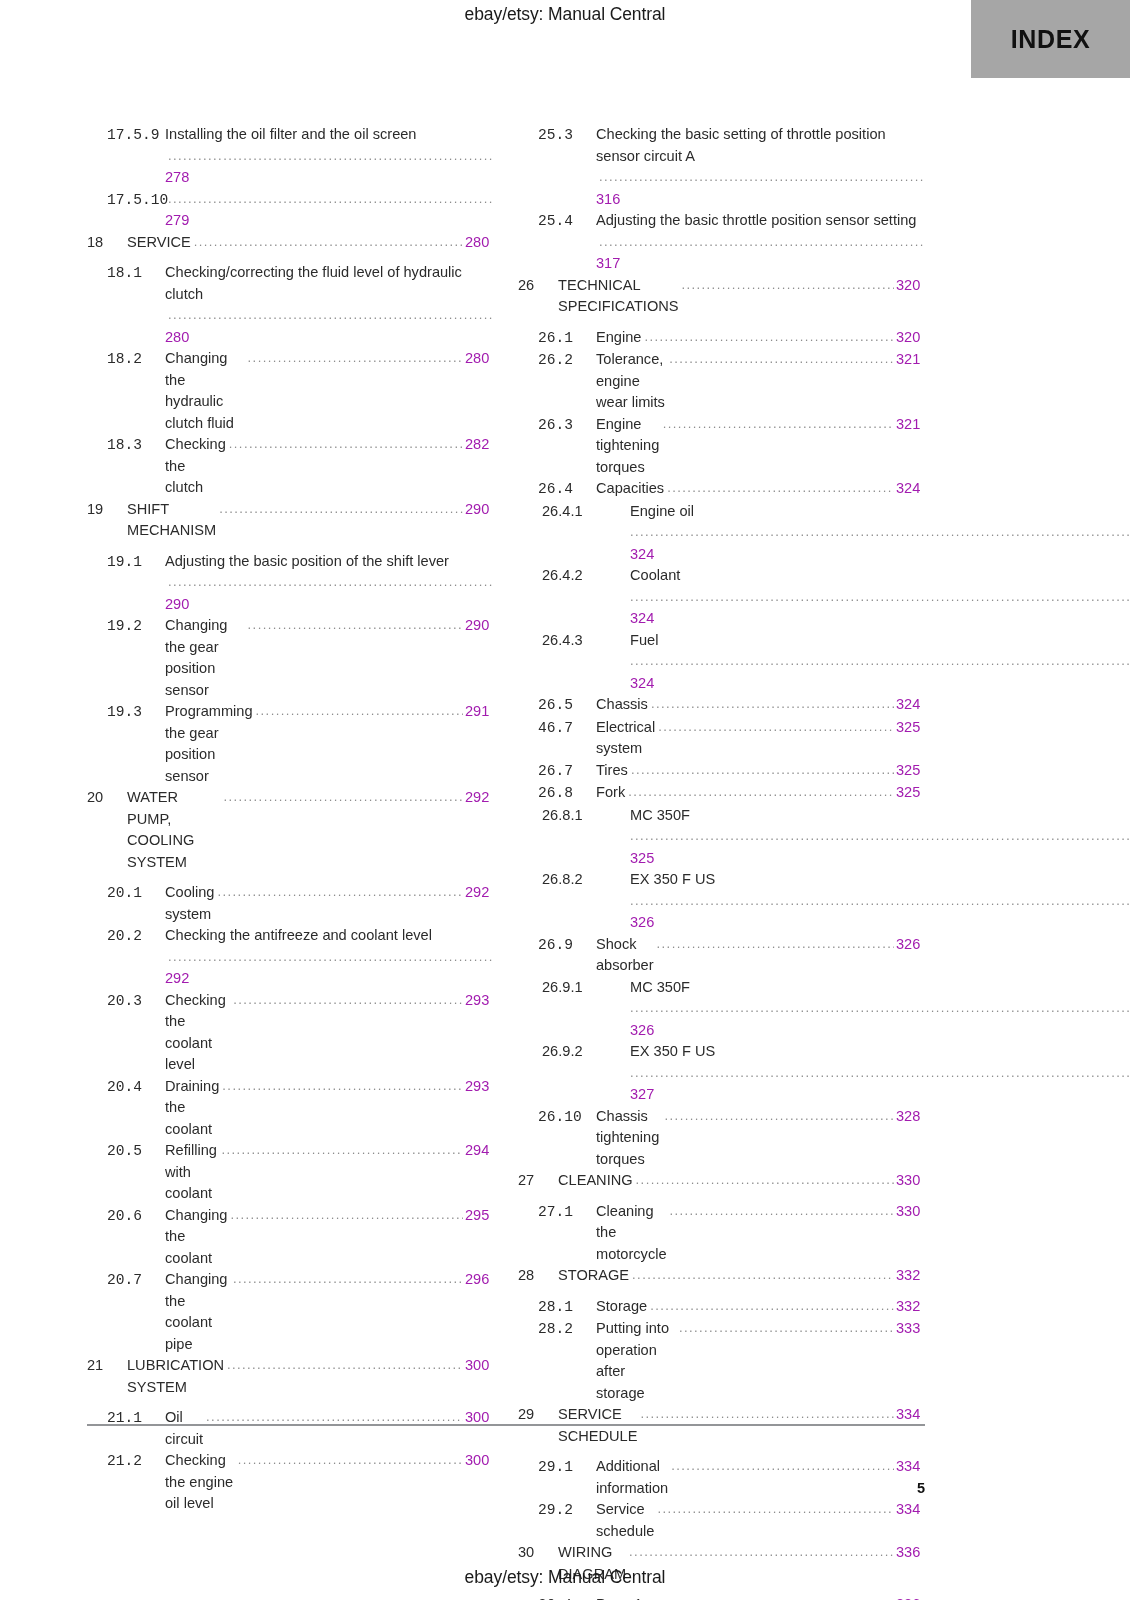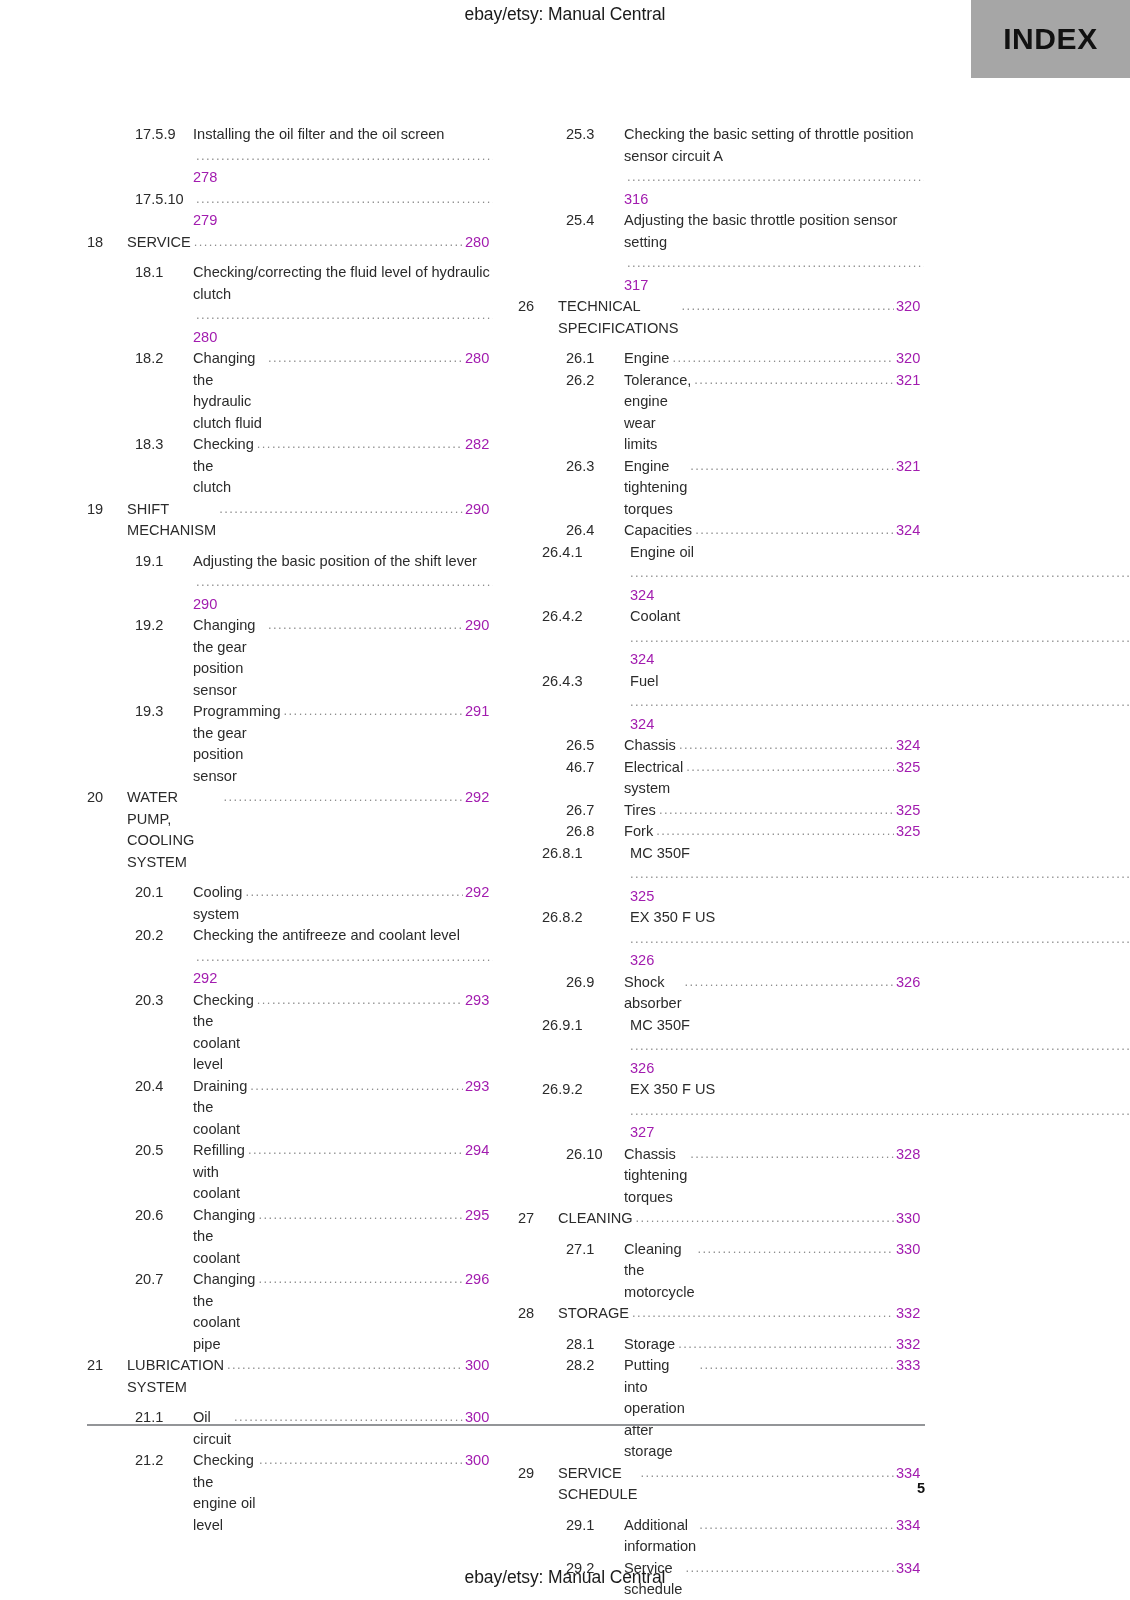--- a/index.html
+++ b/index.html
@@ -34,21 +34,21 @@
     right: 0;
     top: 0;
     width: 159px;
     height: 78px;
     background: #a6a6a6;
     display: flex;
     align-items: center;
     justify-content: center;
   }
   .index-tab span {
-    font-size: 30px;
+    font-size: 25px;
     font-weight: bold;
     color: #111111;
     letter-spacing: 0.6px;
   }
 
   
   .columns {
     position: absolute;
     left: 87px;
     top: 124px;
@@ -74,21 +74,21 @@
   }
   .toc-row.lvl2, .toc-row.lvl3 {
     margin: 0;
   }
 
   .num {
     flex: 0 0 auto;
     color: #2b2b2b;
   }
   .lvl1 .num { width: 40px; }
-  .lvl2 .num { width: 58px; margin-left: 48px; }
+  .lvl2 .num { width: 58px; margin-left: 20px; font-family: Liberation Mono, monospace; }
   .lvl3 .num { width: 58px; margin-left: 24px; }
 
   .title-wrap {
     flex: 1 1 auto;
     min-width: 0;
     display: flex;
     align-items: baseline;
   }
   .lvl3 .title-wrap { padding-left: 27px; flex-direction: column; }
 

